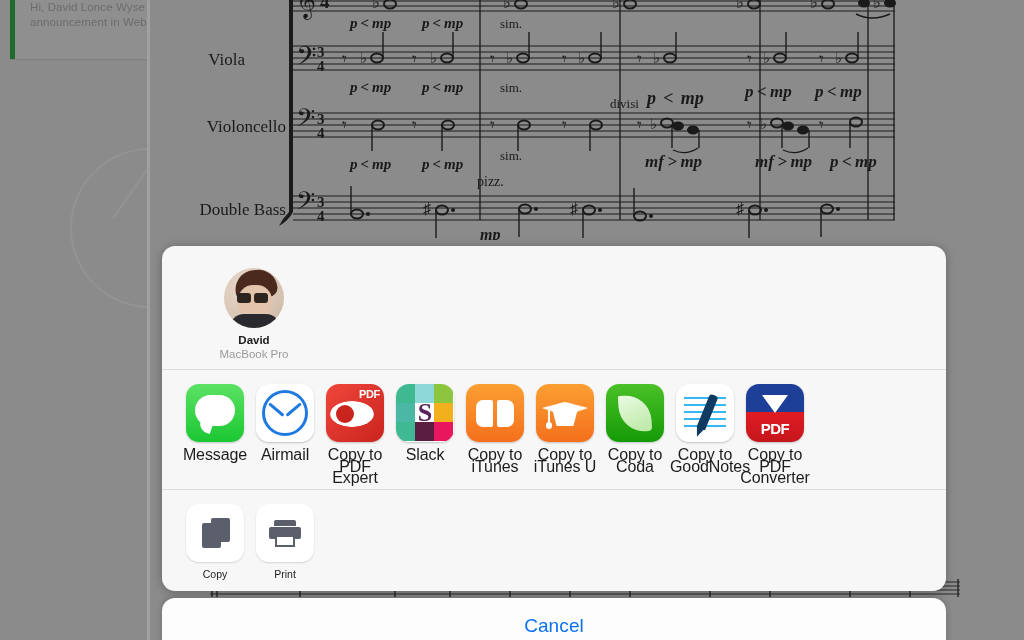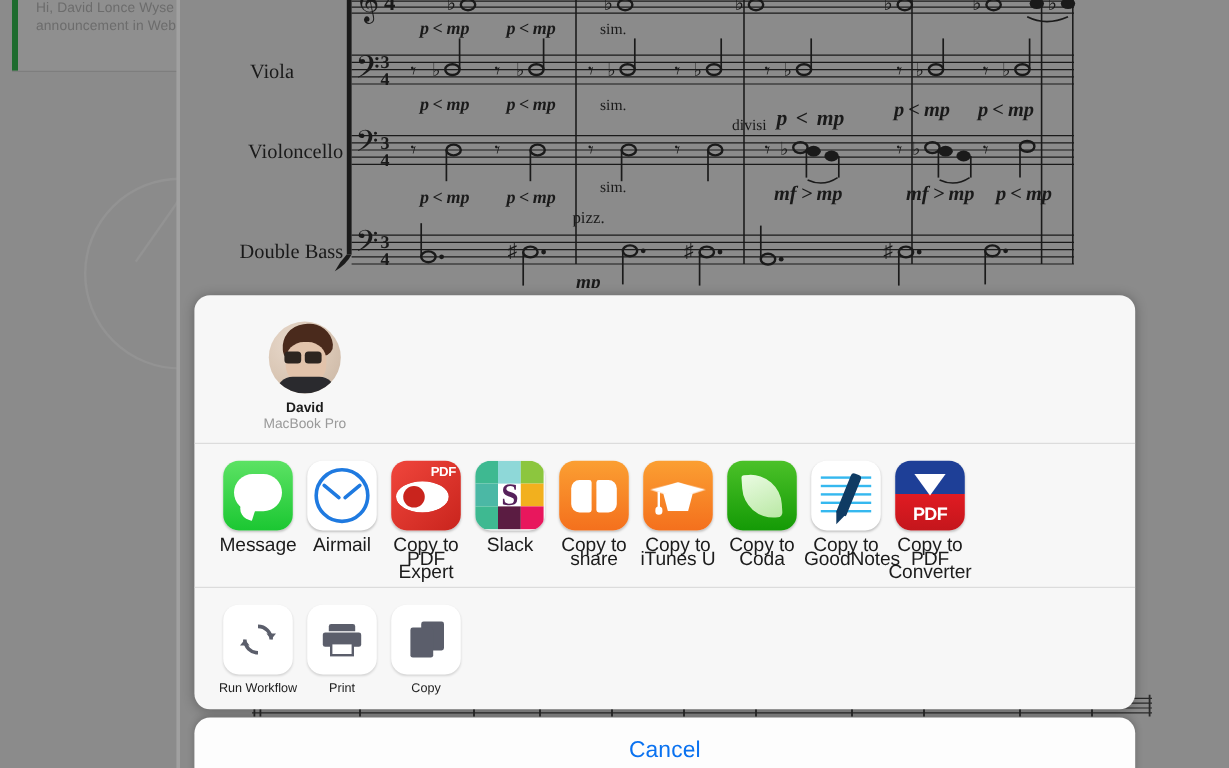--- a/index.html
+++ b/index.html
@@ -605,21 +605,21 @@
           </div>
           <div class="app-label">Slack</div>
         </div>
 
 
 
         <div class="app-cell">
           <div class="app-icon ic-ibooks">
               <div class="bk"></div>
             </div>
-          <div class="app-label">Copy to share</div>
+          <div class="app-label">Copy to iTunes</div>
         </div>
 
         <div class="app-cell">
           <div class="app-icon ic-itunesu">
             <div class="cap-base"></div>
               <div class="cap-top"></div>
               <div class="cap-tassel"></div>
           </div>
           <div class="app-label">Copy to
 iTunes U</div>
@@ -655,55 +655,42 @@
           <div class="app-label">Copy to PDF
 Converter</div>
         </div>
 
       </div>
     </div>
 
     <div class="actions-row">
       <div class="actions-strip">
 
+
         <div class="action-cell">
           <div class="action-icon">
-            <div class="gl-refresh">
-              <svg width="30" height="30" viewBox="0 0 30 30">
-                <path d="M15 4 A11 11 0 0 1 26 15" fill="none" stroke="#5b5e6b" stroke-width="3"></path>
-                <path d="M26 15 l-4 -5 l8 0 z" fill="#5b5e6b"></path>
-                <path d="M15 26 A11 11 0 0 1 4 15" fill="none" stroke="#5b5e6b" stroke-width="3"></path>
-                <path d="M4 15 l4 5 l-8 0 z" fill="#5b5e6b"></path>
-              </svg>
-            </div>
+            <div class="gl-copy">
+                <div class="cp-back"></div>
+                <div class="cp-front"></div>
+              </div>
           </div>
-          <div class="action-label">Run Workflow</div>
+          <div class="action-label">Copy</div>
         </div>
 
         <div class="action-cell">
           <div class="action-icon">
             <div class="gl-print">
                 <div class="pr-top"></div>
                 <div class="pr-body"></div>
                 <div class="pr-out"></div>
               </div>
           </div>
           <div class="action-label">Print</div>
         </div>
 
-        <div class="action-cell">
-          <div class="action-icon">
-            <div class="gl-copy">
-                <div class="cp-back"></div>
-                <div class="cp-front"></div>
-              </div>
-          </div>
-          <div class="action-label">Copy</div>
-        </div>
-
 
       </div>
     </div>
   </div>
 
   <div class="cancel-sheet">
     <span class="cancel-text">Cancel</span>
   </div>
 
 </div>

